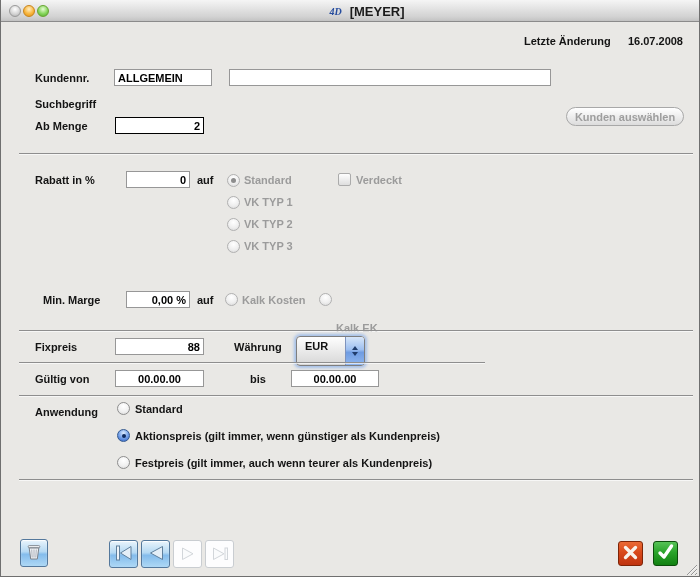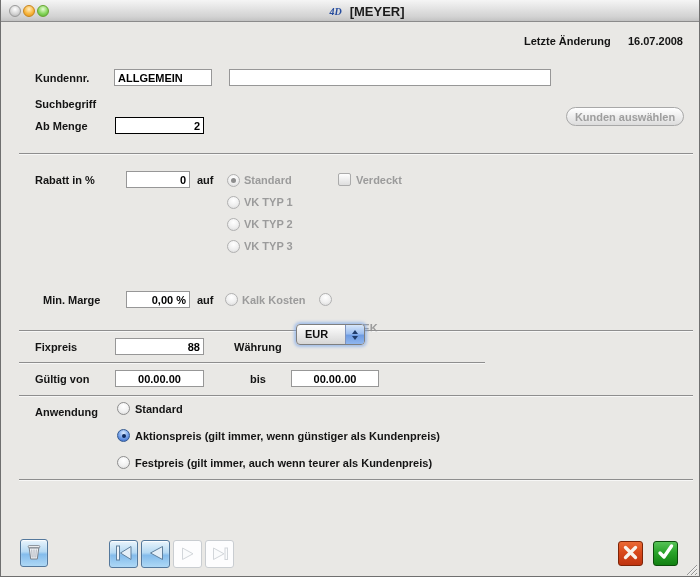--- a/index.html
+++ b/index.html
@@ -112,21 +112,21 @@
   <span class="radio r-dis" style="left:224px;top:293px;"></span>
   <div class="lbl dis" style="left:241px;top:294px;">Kalk Kosten</div>
   <span class="radio r-dis" style="left:318px;top:293px;"></span>
   <div class="lbl dis" style="left:335px;top:294px;margin-top:28px;">Kalk EK</div>
 
   <div class="hr" style="left:18px;top:330px;width:674px;"></div>
 
   <div class="lbl" style="left:34px;top:341px;">Fixpreis</div>
   <input class="inp inp-r" style="left: 114px; top: 338px; width: 89px;" value="88">
   <div class="lbl" style="left:233px;top:341px;">Währung</div>
-  <div class="popup" style="left:295px;top:324px;width:69px;height:21px;">
+  <div class="popup" style="left:295px;top:336px;width:69px;height:30px;">
     <span class="popup-txt">EUR</span>
     <span class="popup-cap">
         <span class="tri-up"></span>
         <span class="tri-dn"></span>
       </span>
   </div>
 
   <div class="hr" style="left:18px;top:362px;width:466px;"></div>
 
   <div class="lbl" style="left:34px;top:373px;">Gültig von</div>

